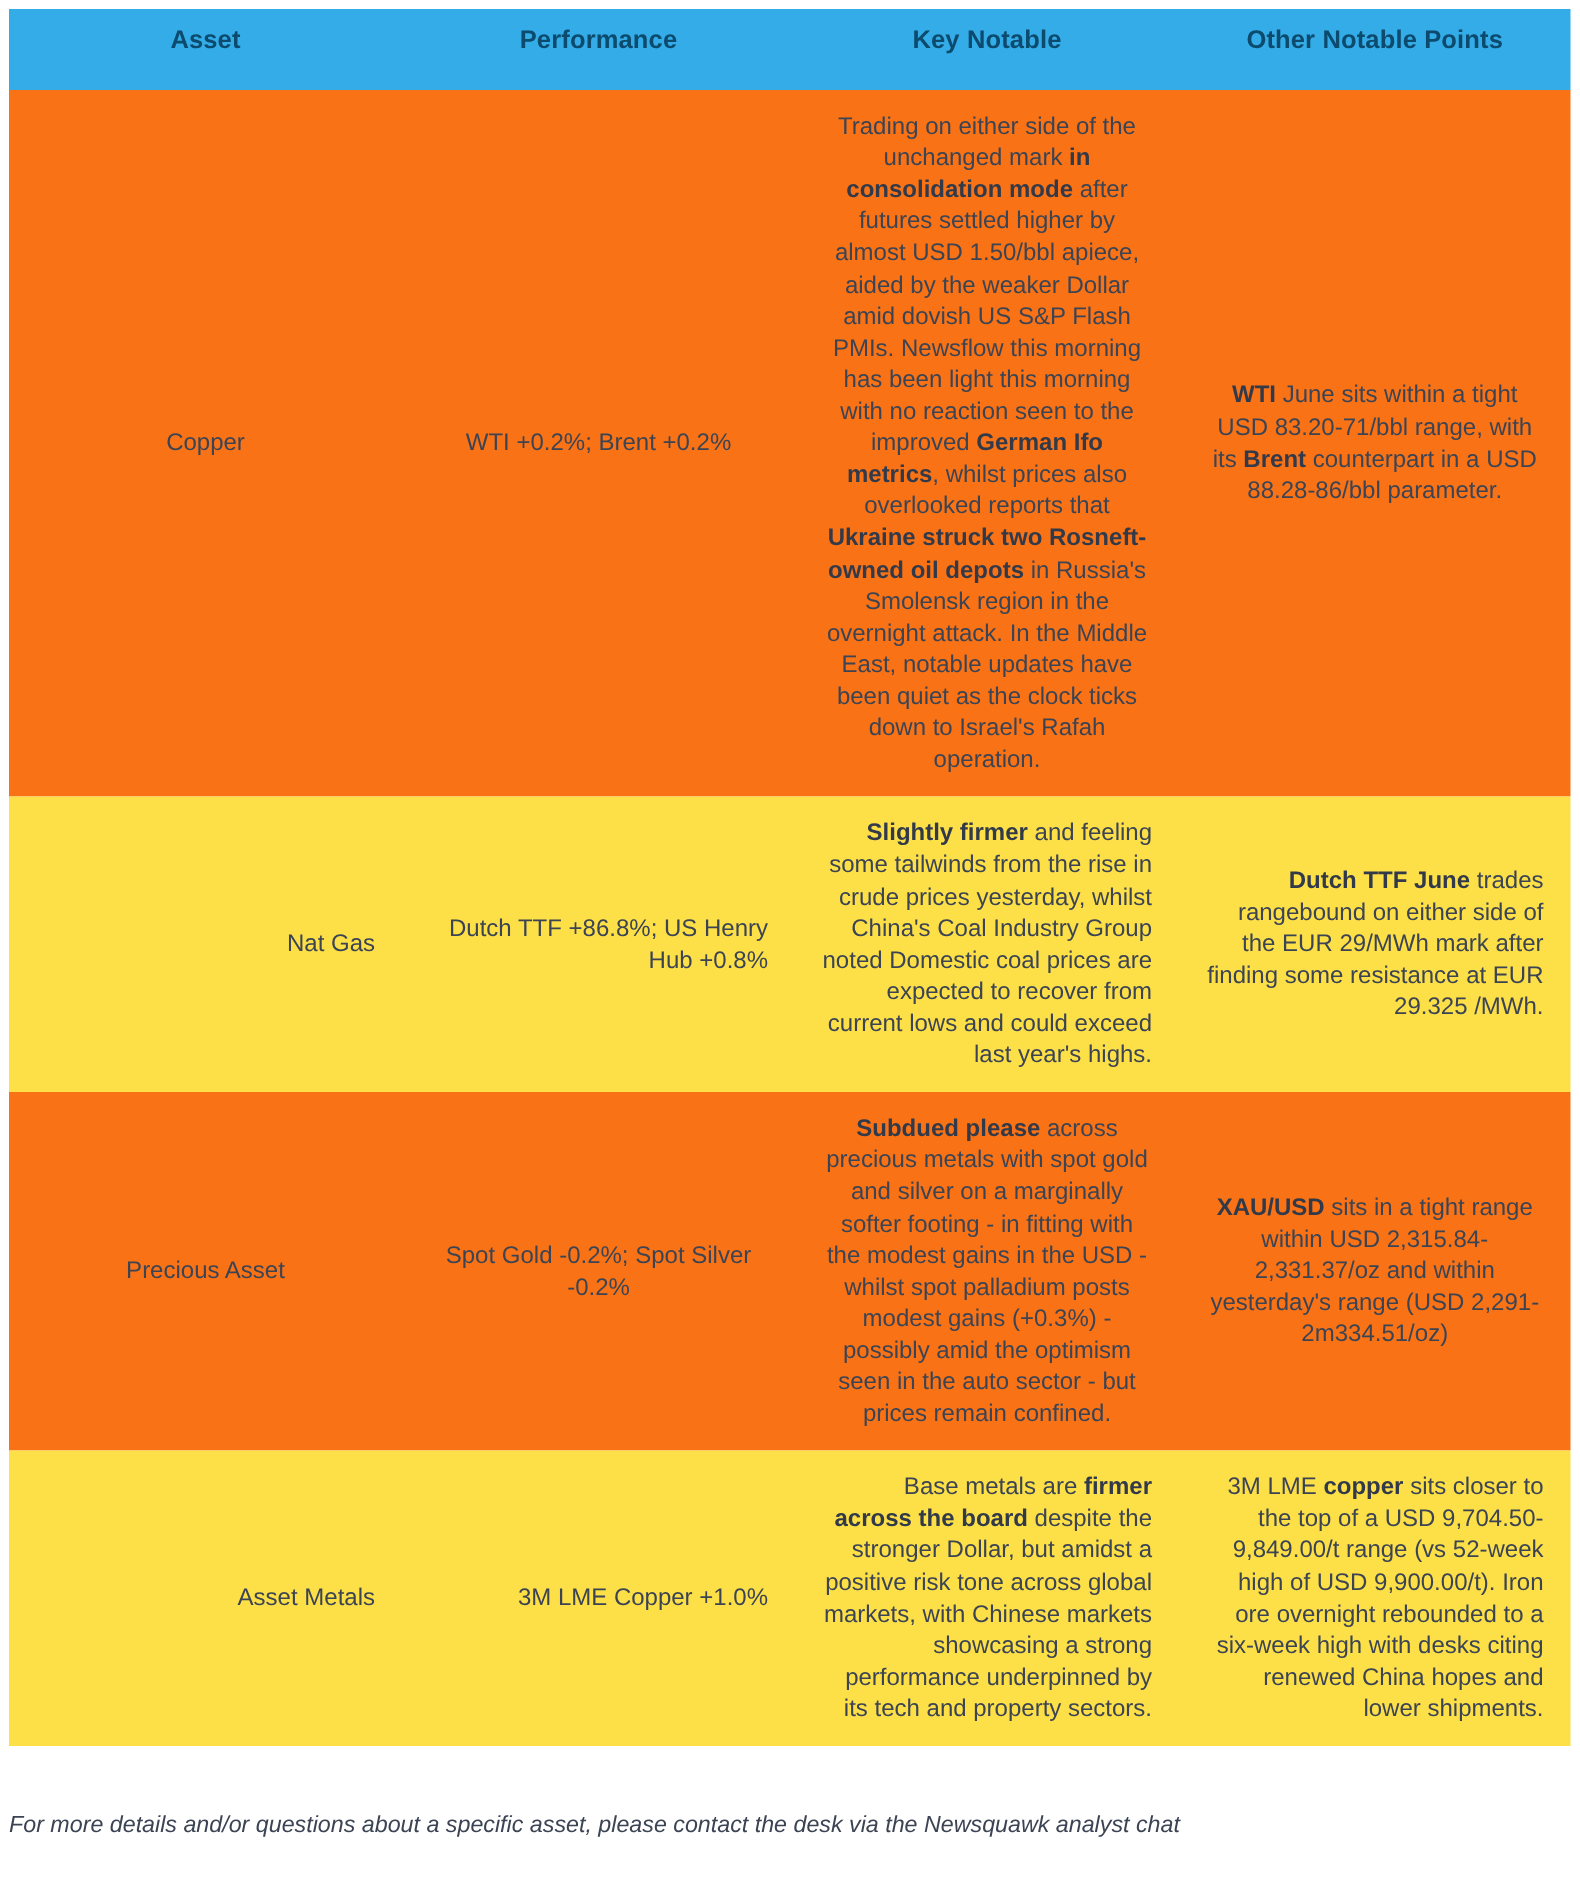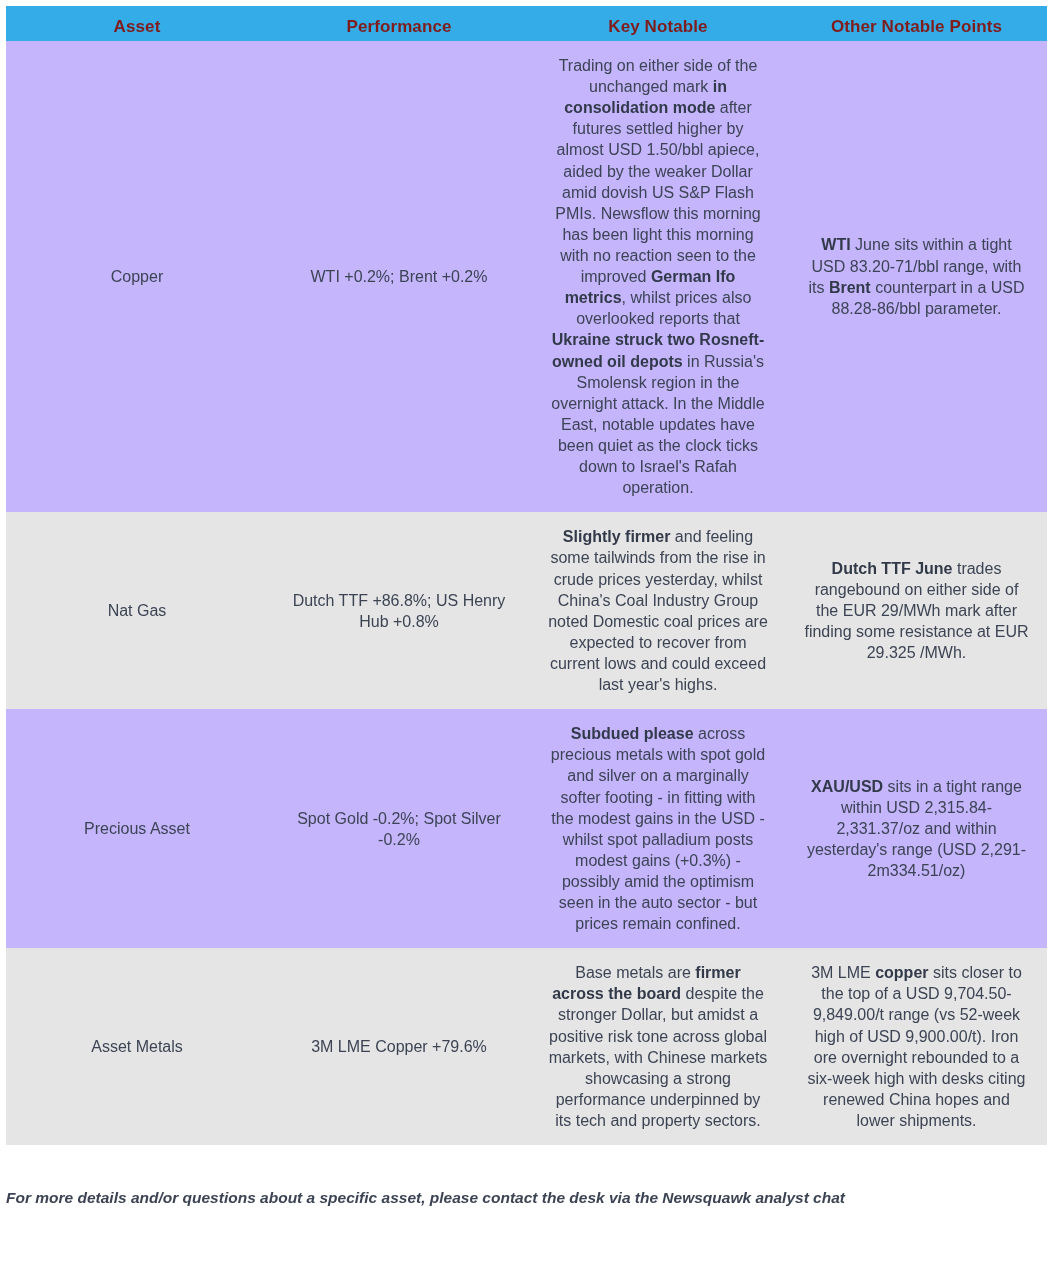--- a/index.html
+++ b/index.html
@@ -24,67 +24,66 @@
 
   table.commod-table {
     width: 1041px;
     margin: 6px 0 0 6px;
     border-collapse: collapse;
     table-layout: fixed;
   }
 
   table.commod-table thead th {
     background: #33ace7;
-    color: #7f1d1d;
+    color: #0c4a6e;
     font-size: 17px;
     font-weight: bold;
     text-align: center;
-    padding: 11px 6px 4px 6px;
+    padding: 11px 6px 23px 6px;
     letter-spacing: 0.1px;
     vertical-align: middle;
   }
 
   col.c-asset       { width: 262px; }
   col.c-perf        { width: 262px; }
   col.c-key         { width: 256px; }
   col.c-other       { width: 261px; }
 
   table.commod-table tbody td {
     font-size: 16px;
     line-height: 1.32;
     text-align: center;
     vertical-align: middle;
     color: #3c4454;
     padding: 14px 18px;
     box-sizing: border-box;
   }
 
-  tbody tr.row-odd td  { background: #c4b5fd; }
-  tbody tr.row-even td { background: #e5e5e5; }
+  tbody tr.row-odd td  { background: #f97316; }
+  tbody tr.row-even td { background: #fde047; text-align: right; }
 
   td.cell-asset, td.cell-perf {
     font-size: 16px;
   }
   td.cell-key, td.cell-other {
     font-size: 15.5px;
     line-height: 1.33;
   }
   td.cell-key   { padding-left: 16px; padding-right: 16px; }
   td.cell-other { padding-left: 16px; padding-right: 16px; }
 
   td b, td strong { font-weight: bold; color: #323a4a; }
 
   .footnote {
     margin: 42px 0 0 6px;
     font-size: 15.5px;
     font-style: italic;
     color: #3c4454;
     line-height: 1.4;
     width: 1030px;
-    font-weight: bold;
   }
 </style>
 </head>
 <body>
 
 <div class="page">
 
   <table class="commod-table">
     <colgroup>
       <col class="c-asset">
@@ -118,21 +117,21 @@
 
       <tr class="row-odd">
         <td class="cell-asset">Precious Asset</td>
         <td class="cell-perf">Spot Gold -0.2%; Spot Silver -0.2%</td>
         <td class="cell-key"><b>Subdued please</b> across precious metals with spot gold and silver on a marginally softer footing - in fitting with the modest gains in the USD - whilst spot palladium posts modest gains (+0.3%) - possibly amid the optimism seen in the auto sector - but prices remain confined.</td>
         <td class="cell-other"><b>XAU/USD</b> sits in a tight range within USD 2,315.84-2,331.37/oz and within yesterday's range (USD 2,291-2m334.51/oz)</td>
       </tr>
 
       <tr class="row-even">
         <td class="cell-asset">Asset Metals</td>
-        <td class="cell-perf">3M LME Copper +79.6%</td>
+        <td class="cell-perf">3M LME Copper +1.0%</td>
         <td class="cell-key">Base metals are <b>firmer across the board</b> despite the stronger Dollar, but amidst a positive risk tone across global markets, with Chinese markets showcasing a strong performance underpinned by its tech and property sectors.</td>
         <td class="cell-other">3M LME <b>copper</b> sits closer to the top of a USD 9,704.50-9,849.00/t range (vs 52-week high of USD 9,900.00/t). Iron ore overnight rebounded to a six-week high with desks citing renewed China hopes and lower shipments.</td>
       </tr>
 
     </tbody>
   </table>
 
   <div class="footnote">For more details and/or questions about a specific asset, please contact the desk via the Newsquawk analyst chat</div>
 
 </div>

